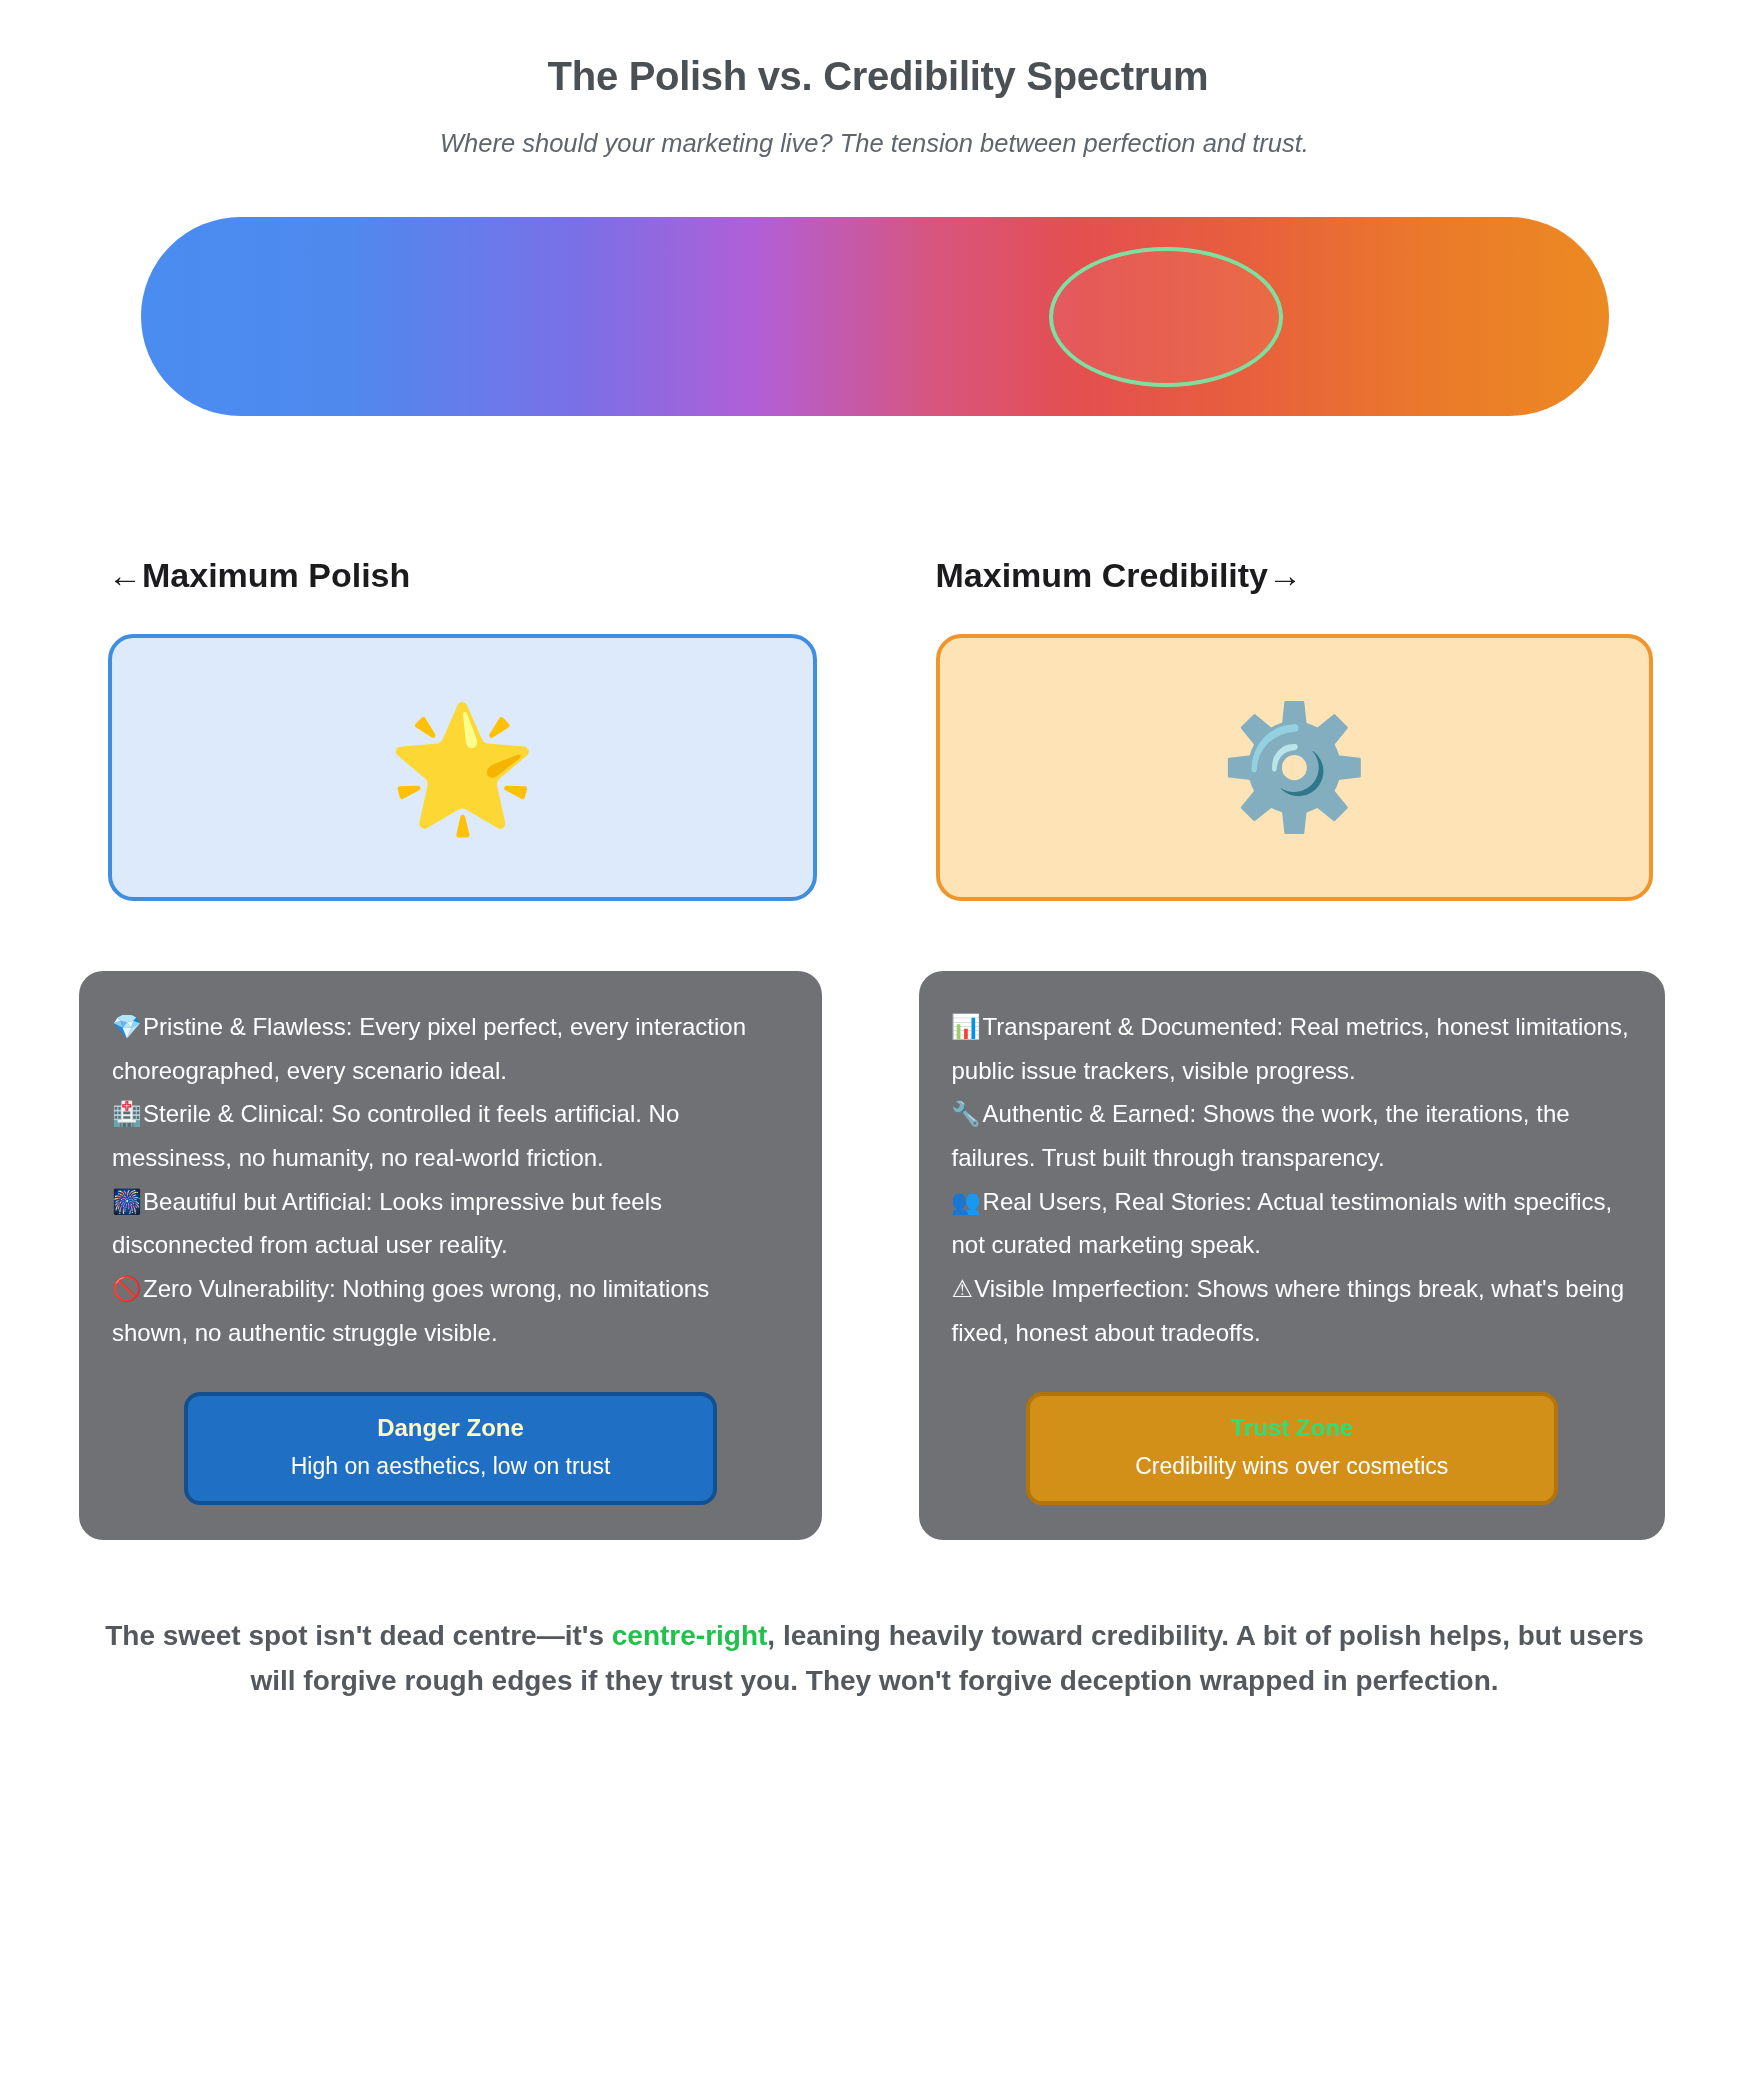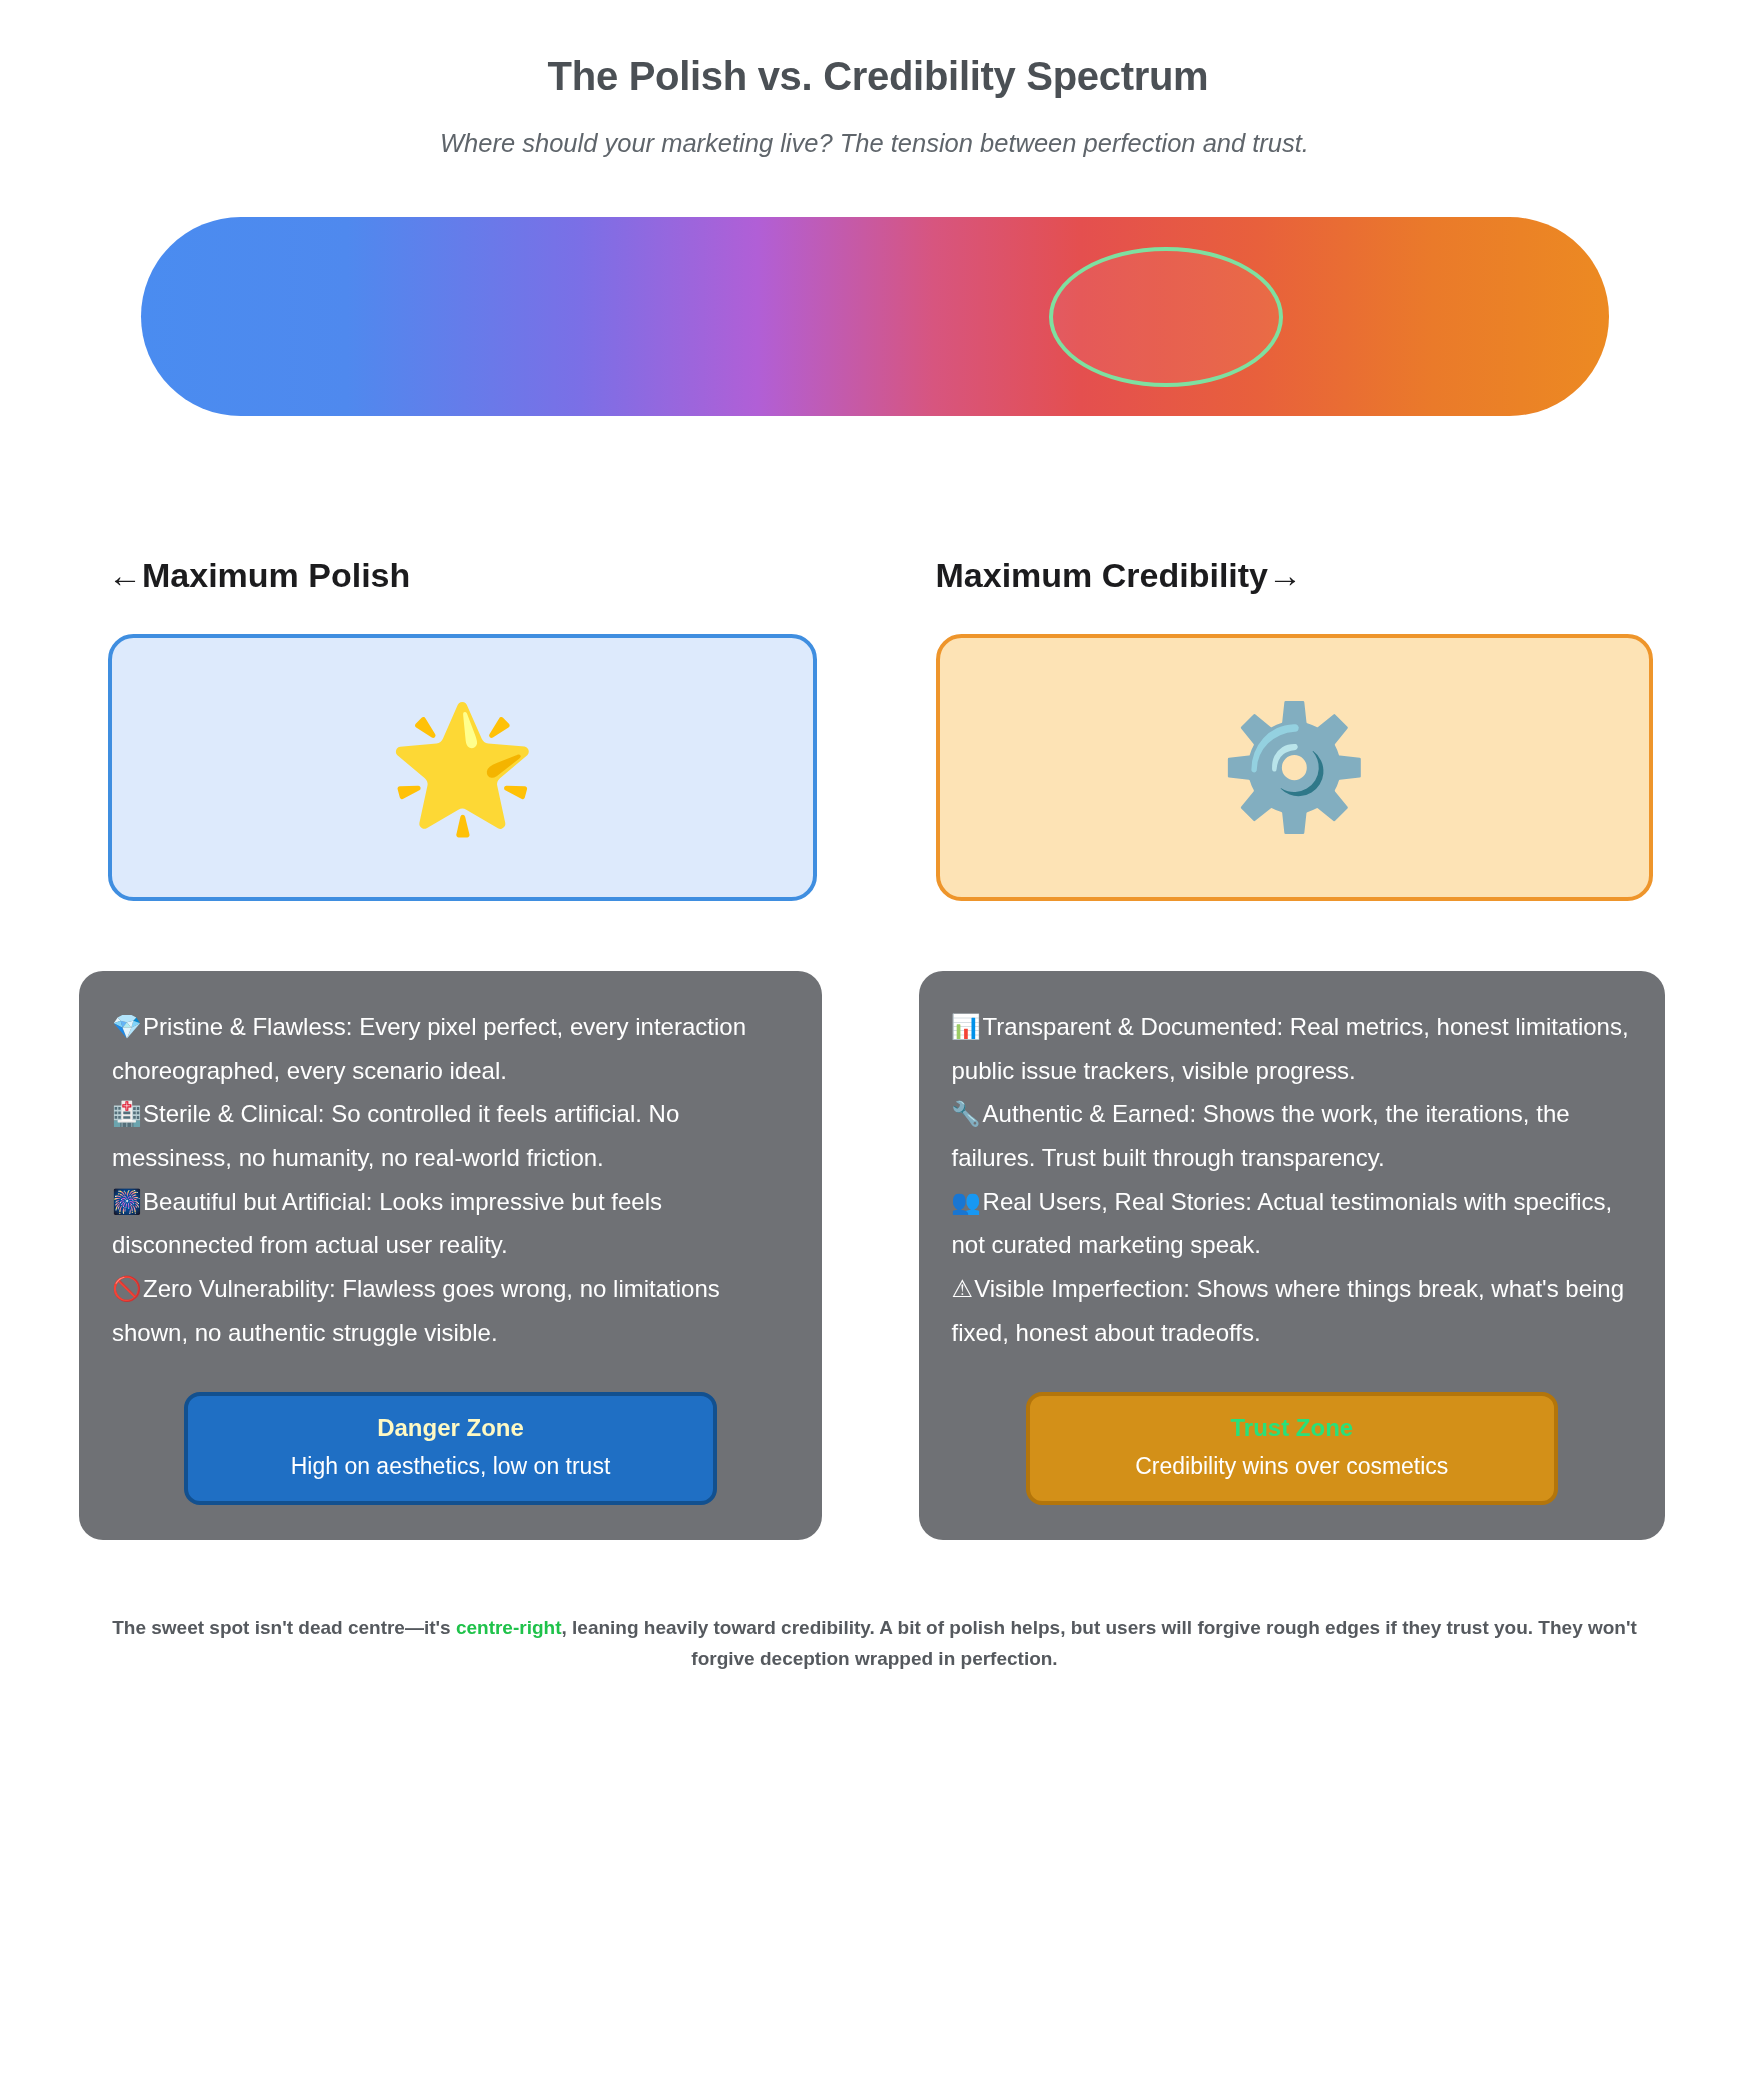--- a/index.html
+++ b/index.html
@@ -170,21 +170,21 @@
     border: 4.3px solid #b3750b;
     margin: 38px 74px 0 74px;
   }
   .zone.trust .zone-title { color: #28e07a; }
   .zone.trust .zone-sub { color: #ffffff; }
 
   
   .footer {
     margin: 73px 91px 0 91px;
     text-align: center;
-    font-size: 19px;
+    font-size: 28px;
     font-weight: bold;
     line-height: 1.62;
     color: #55595e;
   }
   .footer .hl { color: #1fc24a; }
 </style>
 </head>
 <body>
 
 <div class="page">
@@ -207,21 +207,21 @@
         <span>🌟</span>
       </div>
       <div class="panel left">
         <div class="bullets">
           <span class="bullet"><span class="emoji">💎</span><span>Pristine &amp; Flawless: Every pixel perfect, every interaction choreographed, every scenario ideal.</span></span>
           <br>
           <span class="bullet"><span class="emoji">🏥</span><span>Sterile &amp; Clinical: So controlled it feels artificial. No messiness, no humanity, no real-world friction.</span></span>
           <br>
           <span class="bullet"><span class="emoji">🎆</span><span>Beautiful but Artificial: Looks impressive but feels disconnected from actual user reality.</span></span>
           <br>
-          <span class="bullet"><span class="emoji">🚫</span><span>Zero Vulnerability: Flawless goes wrong, no limitations shown, no authentic struggle visible.</span></span>
+          <span class="bullet"><span class="emoji">🚫</span><span>Zero Vulnerability: Nothing goes wrong, no limitations shown, no authentic struggle visible.</span></span>
         </div>
         <div class="zone danger">
           <div class="zone-title">Danger Zone</div>
           <div class="zone-sub">High on aesthetics, low on trust</div>
         </div>
       </div>
     </div>
 
     <div class="col col-right">
       <h2 class="col-heading">Maximum Credibility→</h2>

